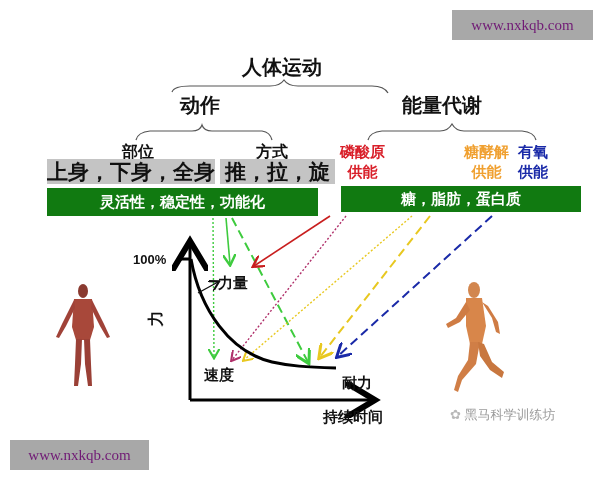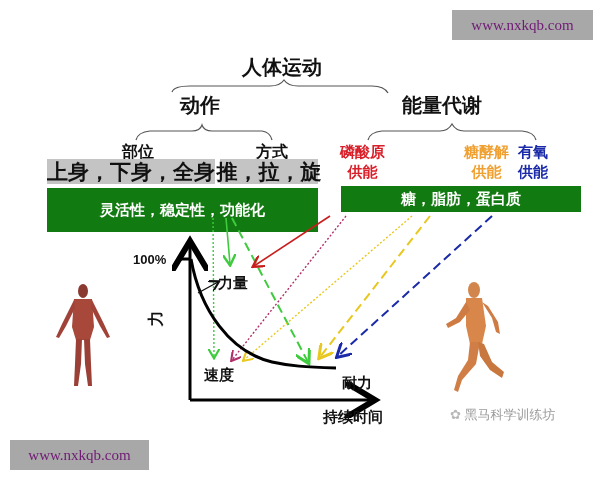--- a/index.html
+++ b/index.html
@@ -27,22 +27,22 @@
 <div class="wm" style="left:10px;top:440px;width:139px;height:30px;">www.nxkqb.com</div>
 
 <div class="abs title" style="left:242px;top:54px;">人体运动</div>
 <div class="abs title" style="left:180px;top:92px;">动作</div>
 <div class="abs title" style="left:402px;top:92px;">能量代谢</div>
 
 <div class="abs sub" style="left:122px;top:142px;">部位</div>
 <div class="abs sub" style="left:256px;top:142px;">方式</div>
 
 <div class="graybox" style="left:47px;top:159px;width:168px;height:25px;">上身，下身，全身</div>
-<div class="graybox" style="left:220px;top:159px;width:98px;height:25px;">推，拉，旋</div>
-<div class="greenbox" style="left:47px;top:188px;width:271px;height:44px;">灵活性，稳定性，功能化</div>
+<div class="graybox" style="left:220px;top:159px;width:115px;height:25px;">推，拉，旋</div>
+<div class="greenbox" style="left:47px;top:188px;width:271px;height:28px;">灵活性，稳定性，功能化</div>
 
 <div class="energy" style="left:340px;top:142px;color:#d9202a;">
   <div>磷酸原</div>
   <div>供能</div>
 </div>
 <div class="energy" style="left:424px;top:142px;color:#f0a030;margin-left:40px;">
   <div>糖酵解</div>
   <div>供能</div>
 </div>
 <div class="energy" style="left:518px;top:142px;color:#1a2aa8;">

